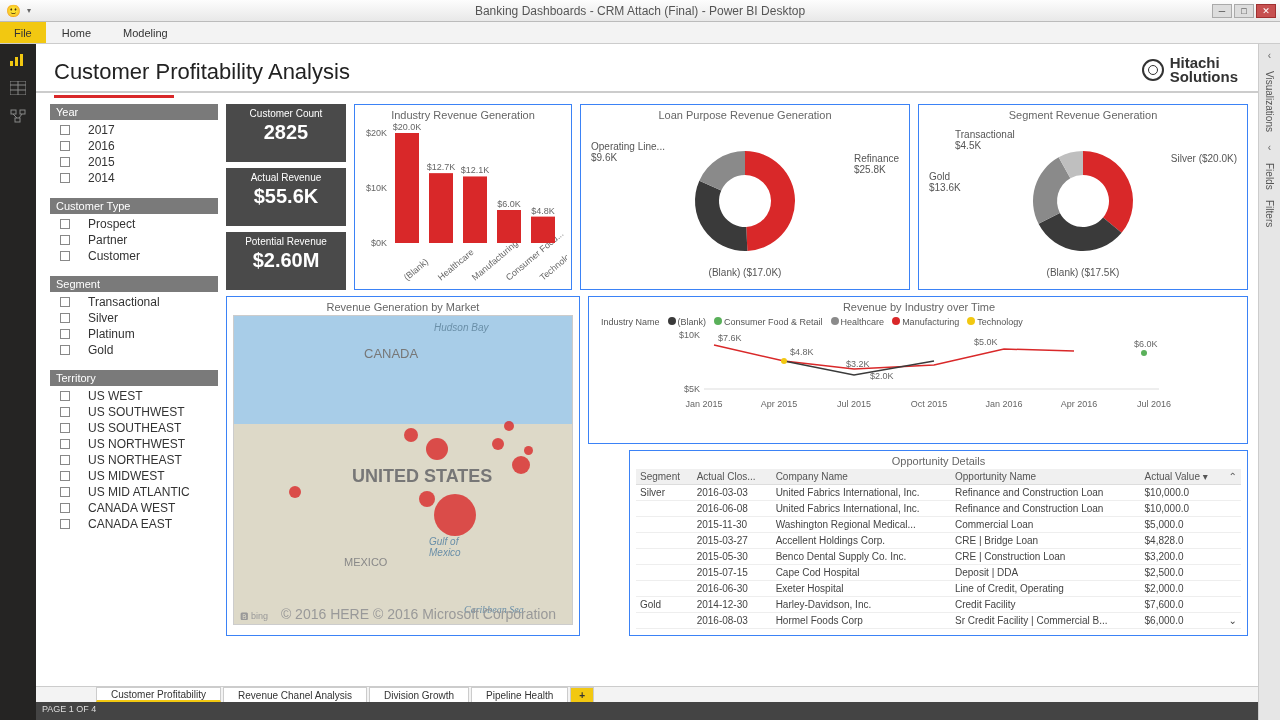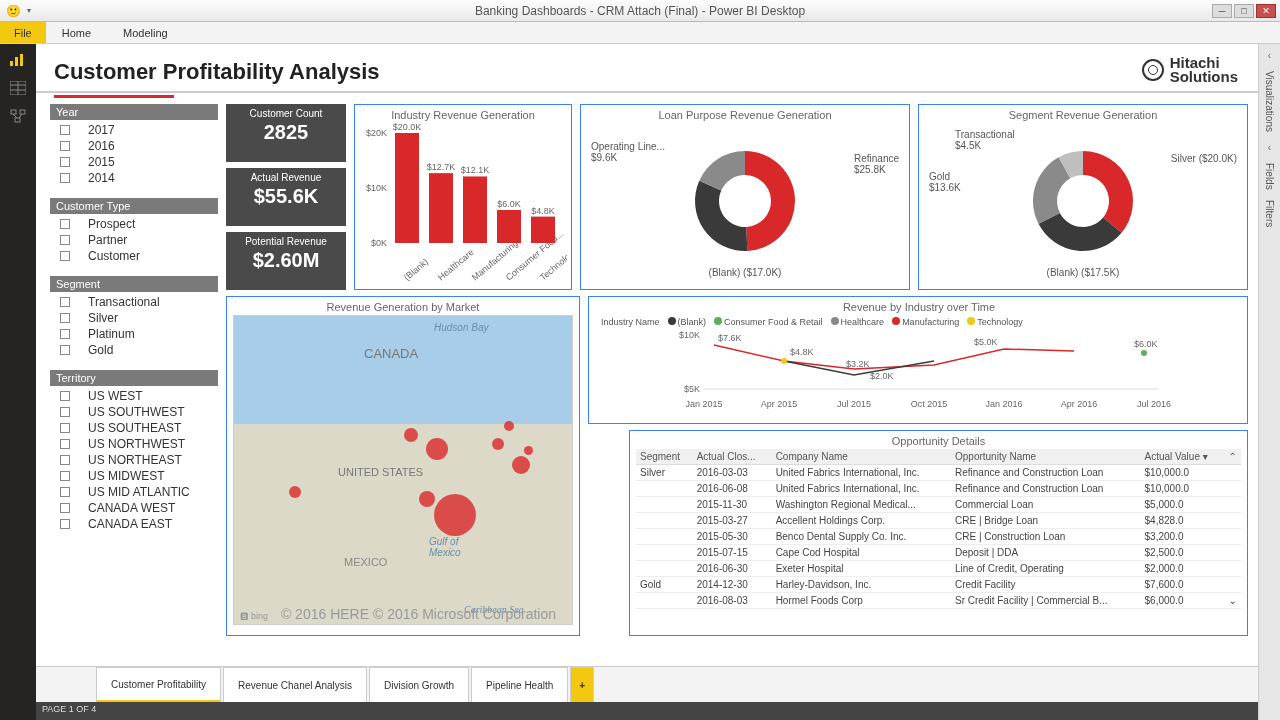--- a/index.html
+++ b/index.html
@@ -16,21 +16,21 @@
 .ribbon .user { margin-left: auto; padding: 3px 8px; font-size: 11px; display:flex; align-items:center; gap:6px;margin-top:28px; }
 .ribbon .help { width: 14px; height: 14px; border-radius: 50%; background: #2d89ef; color: #fff; font-size: 9px; display:flex; align-items:center; justify-content:center; }
 .main { display: flex; height: 676px; }
 .leftrail { width: 36px; background: #252423; display: flex; flex-direction: column; align-items: center; padding-top: 8px; gap: 12px; }
 .leftrail .ic { width: 20px; height: 16px; display:flex; align-items:center; justify-content:center; }
 .canvas-wrap { flex: 1; background: #fff; position: relative; overflow: hidden; }
 .rightrail { width: 22px; background: #e6e6e6; border-left: 1px solid #ccc; display:flex; flex-direction:column; align-items:center; gap:10px; padding-top:6px; }
 .rightrail .vtext { writing-mode: vertical-rl; font-size: 10px; color: #555; }
 .rightrail .chev { font-size: 10px; color:#666; }
 .header { display: flex; justify-content: space-between; align-items: flex-end; padding: 12px 20px 6px 18px; border-bottom: 2px solid #ccc; }
-.header h1 { font-size: 22px; font-weight: 700; color: #222; }
+.header h1 { font-size: 22px; font-weight: 400; color: #222; }
 .brand { display:flex; align-items:center; gap:6px; }
 .brand .logo { width:22px; height:22px; border:2px solid #333; border-radius:50%; position:relative; }
 .brand .logo::before { content:""; position:absolute; inset:4px; border:1px solid #333; border-radius:50%; }
 .brand .txt { font-size: 15px; font-weight: 700; color:#333; line-height: 0.95; }
 .red-underline { height: 3px; background: #d92829; width: 120px; margin: 2px 0 0 18px; }
 .content { display: flex; padding: 6px 10px 4px 14px; gap: 8px; }
 .filters { width: 168px; display:flex; flex-direction:column; gap: 10px; }
 .filter-group { border: none; }
 .filter-head { background: #7a7a7a; color: #fff; padding: 2px 6px; font-size: 11px; }
 .filter-body { padding: 2px 4px; }
@@ -47,27 +47,27 @@
 .barchart { width: 218px; }
 .donut-card { flex:1; }
 .donut-wrap { display:flex; justify-content:center; position:relative; height: 155px; }
 .dlabel { position:absolute; font-size:10px; color:#555; }
 .row2 { display:flex; gap:8px; height: 340px; }
 .mapcard { width: 354px; }
 .mapimg { width:100%; height: 310px; background: linear-gradient(#a8cde8 0%, #a8cde8 35%, #ddd9c8 35%, #ddd9c8 100%); position:relative; overflow:hidden; border:1px solid #ccc; }
 .bubble { position:absolute; background: rgba(217,40,41,0.8); border-radius:50%; }
 .maptxt { position:absolute; font-size:10px; color:#999; }
 .rightcol { flex:1; display:flex; flex-direction:column; gap:6px; }
-.linecard { height: 128px; padding-left: 8px; }
+.linecard { height: 148px; padding-left: 8px; }
 .tablecard { flex:1;margin-left:41px; }
 table { width:100%; border-collapse: collapse; font-size: 10px; }
 th { background:#f0f0f0; padding:2px 4px; text-align:left; font-weight:400; color:#555; border-bottom:1px solid #ddd; }
 td { padding:2px 4px; border-bottom:1px solid #eee; color:#444; }
 td:last-child, th:last-child { text-align:right; }
-.pagetabs { position:absolute; bottom:18px; left:0; right:0; height: 36px; background:#f3f3f3; border-top:1px solid #ccc; display:flex; align-items:stretch; padding-left:60px; }
+.pagetabs { position:absolute; bottom:18px; left:0; right:0; height: 16px; background:#f3f3f3; border-top:1px solid #ccc; display:flex; align-items:stretch; padding-left:60px; }
 .ptab { padding: 4px 14px; font-size: 10px; border:1px solid #ccc; border-bottom:none; background:#fff; margin-right:2px; display:flex; align-items:center; cursor:pointer; }
 .ptab.active { border-bottom: 2px solid #f2c811; background:#fff; }
 .ptab.add { background:#f2c811; font-weight:700; padding: 4px 8px; }
 .statusbar { position:absolute; bottom:0; left:0; right:0; height:18px; background:#444; color:#ddd; font-size:9px; padding:2px 6px; }
 svg text { font-size: 9px; fill: #666; }
 .legend { display:flex; gap:8px; font-size:9px; color:#555; padding:2px 4px; align-items:center; flex-wrap:wrap; }
 .legend .dot { width:8px; height:8px; border-radius:50%; display:inline-block; margin-right:2px; }
 </style>
 </head>
 <body>
@@ -306,21 +306,21 @@
                 <span class="dlabel" style="left:30px;top:6px;">Transactional<br>$4.5K</span>
               </div>
           </div>
         </div>
 
         <div class="row2">
           <div class="card mapcard">
             <div class="ctitle">Revenue Generation by Market</div>
             <div class="mapimg" id="map">
               <div class="maptxt" style="top:30px;left:130px;font-size:13px;color:#777;font-weight:500;">CANADA</div>
-              <div class="maptxt" style="top:150px;left:104px;font-size:11px;color:#777;font-weight:400;">UNITED STATES</div>
+              <div class="maptxt" style="top:150px;left:118px;font-size:18px;color:#777;font-weight:700;">UNITED STATES</div>
               <div class="maptxt" style="top:240px;left:110px;font-size:11px;color:#888;">MEXICO</div>
               <div class="maptxt" style="top:6px;left:200px;font-style:italic;color:#6a8fa8;">Hudson Bay</div>
               <div class="maptxt" style="top:220px;left:195px;font-style:italic;color:#6a8fa8;white-space:pre;">Gulf of
 Mexico</div>
               <div class="maptxt" style="top:288px;left:230px;font-style:italic;color:#6a8fa8;font-family:Liberation Serif, serif;">Caribbean Sea</div>
               <div class="bubble" style="left:55px;top:170px;width:12px;height:12px;"></div>
               <div class="bubble" style="left:170px;top:112px;width:14px;height:14px;"></div>
               <div class="bubble" style="left:192px;top:122px;width:22px;height:22px;"></div>
               <div class="bubble" style="left:185px;top:175px;width:16px;height:16px;"></div>
               <div class="bubble" style="left:200px;top:178px;width:42px;height:42px;"></div>

